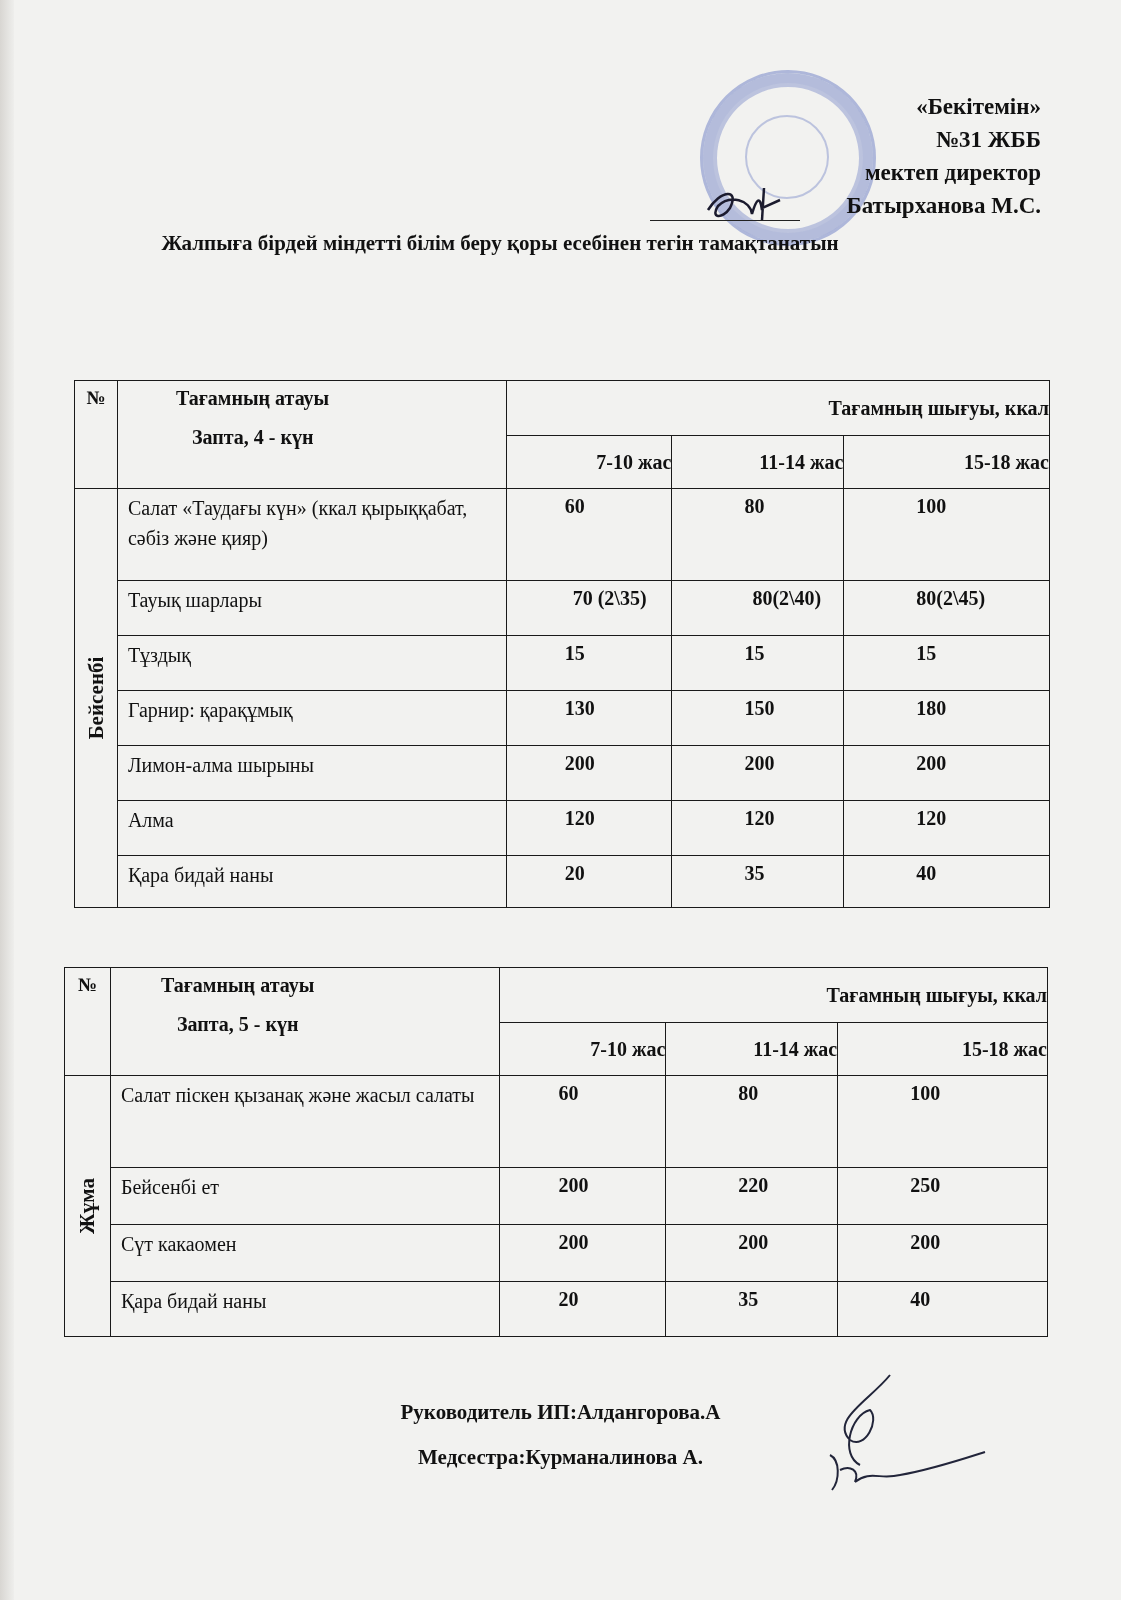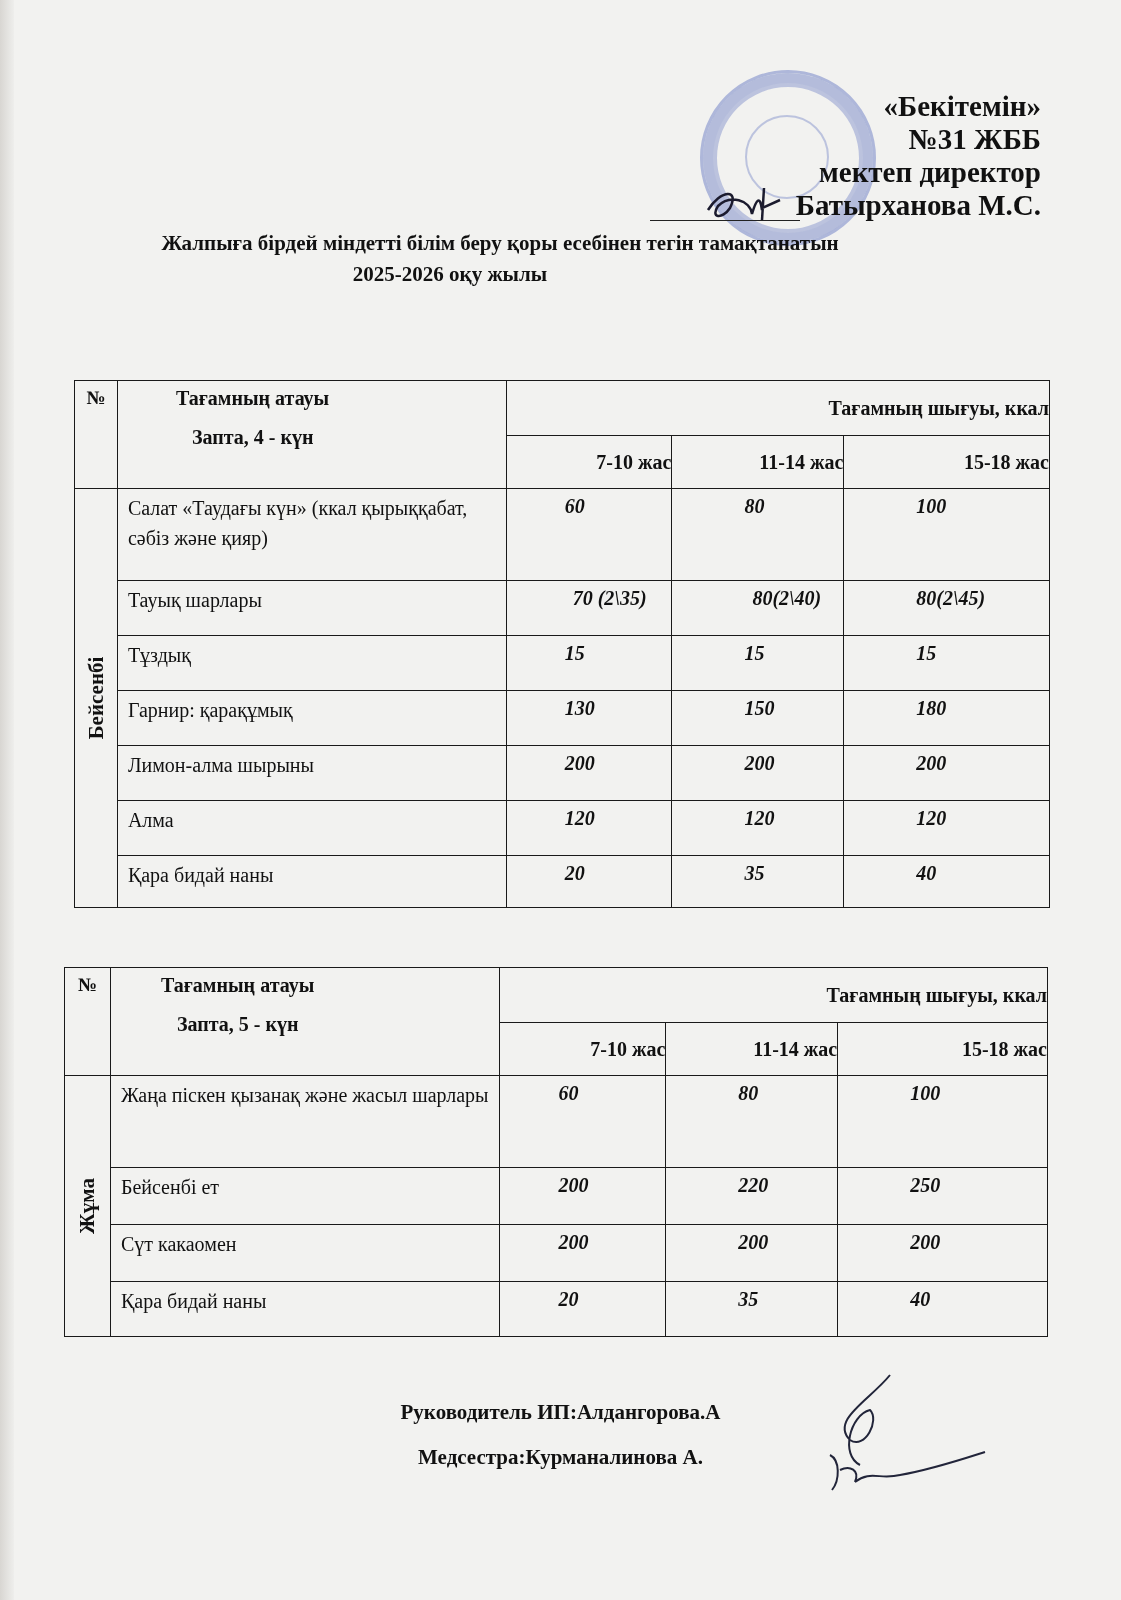--- a/index.html
+++ b/index.html
@@ -12,38 +12,38 @@
   .page-edge { position: absolute; left: 0; top: 0; width: 14px; height: 1600px; background: linear-gradient(90deg,#d8d6d2,#eeeeec); }
   .stamp {
     position: absolute; left: 700px; top: 70px; width: 170px; height: 170px;
     border-radius: 50%; border: 3px solid rgba(90,110,190,0.45);
     box-shadow: inset 0 0 0 10px rgba(90,110,190,0.08), inset 0 0 0 14px rgba(90,110,190,0.35);
   }
   .stamp-inner {
     position: absolute; left: 42px; top: 42px; width: 80px; height: 80px; border-radius: 50%;
     border: 2px solid rgba(90,110,190,0.35);
   }
-  .approve { position: absolute; right: 80px; top: 90px; text-align: right; font-weight: bold; font-size: 29px; line-height: 33px; }
+  .approve { position: absolute; right: 80px; top: 90px; text-align: right; font-weight: bold; font-size: 23px; line-height: 33px; }
   .sig-line { position: absolute; left: 650px; top: 220px; width: 150px; border-top: 1.5px solid #222; }
   .sig1 { position: absolute; left: 700px; top: 180px; }
   .title-block { position: absolute; left: 0; width: 900px; top: 228px; text-align: center; font-weight: bold; font-size: 21px; line-height: 31px; }
   .title-block .l1 { padding-left: 100px; }
 
   table.menu { position: absolute; border-collapse: collapse; font-size: 20px; }
   table.menu td { border: 1.5px solid #1a1a1a; vertical-align: top; padding: 0; }
   .num-h { width: 42px; text-align: center; font-weight: bold; padding-top: 6px !important; font-size: 19px; }
   .name-h { font-weight: bold; }
   .name-h .a { padding: 6px 0 0 58px; }
   .name-h .b { padding: 16px 0 0 74px; }
   .kcal-h { text-align: right; font-weight: bold; height: 54px; vertical-align: middle !important; }
   .age-h { text-align: right; font-weight: bold; height: 52px; vertical-align: middle !important; }
   .day-cell { position: relative; }
   .day-label { position: absolute; left: 50%; top: 50%; transform: translate(-50%,-50%) rotate(-90deg); font-weight: bold; font-size: 21px; white-space: nowrap; }
   .dish { padding: 4px 8px 0 10px !important; line-height: 30px; }
-  .val { font-weight: bold; padding: 6px 0 0 58px !important; font-style: italic; }
+  .val { font-weight: bold; padding: 6px 0 0 58px !important; }
   .val.c2 { padding-left: 72px !important; }
   .val.c3 { padding-left: 72px !important; }
 
   #t1 { left: 74px; top: 380px; width: 976px; }
   #t2 { left: 64px; top: 967px; width: 984px; }
 
   .footer { position: absolute; left: 0; width: 1121px; text-align: center; font-weight: bold; font-size: 21px; }
   .f1 { top: 1400px; padding-right: 60px; }
   .f2 { top: 1445px; padding-right: 70px; }
   .sig2 { position: absolute; left: 810px; top: 1370px; }
@@ -64,21 +64,20 @@
 
 <div class="approve">
   <div>«Бекітемін»</div>
   <div>№31 ЖББ</div>
   <div>мектеп директор</div>
   <div>Батырханова М.С.</div>
 </div>
 
 <div class="title-block">
   <div class="l1">Жалпыға бірдей  міндетті білім беру қоры есебінен тегін тамақтанатын</div>
-  <div>2025-2026 оқу жылы</div>
 </div>
 
 <table class="menu" id="t1">
   <colgroup>
       <col style="width:42px">
       <col style="width:390px">
       <col style="width:166px">
       <col style="width:172px">
       <col style="width:206px">
     </colgroup>
@@ -163,21 +162,21 @@
   </tr>
   <tr>
     <td class="age-h">7-10 жас</td>
     <td class="age-h">11-14 жас</td>
     <td class="age-h">15-18 жас</td>
   </tr>
   <tr style="height:92px">
     <td class="day-cell" rowspan="4">
           <span class="day-label">Жұма</span>
         </td>
-    <td class="dish">Жаңа піскен қызанақ және жасыл шарлары</td>
+    <td class="dish">Салат піскен қызанақ және жасыл салаты</td>
     <td class="val">60</td>
     <td class="val c2">80</td>
     <td class="val c3">100</td>
   </tr>
   <tr style="height:57px">
     <td class="dish">Бейсенбі ет</td>
     <td class="val">200</td>
     <td class="val c2">220</td>
     <td class="val c3">250</td>
   </tr>

